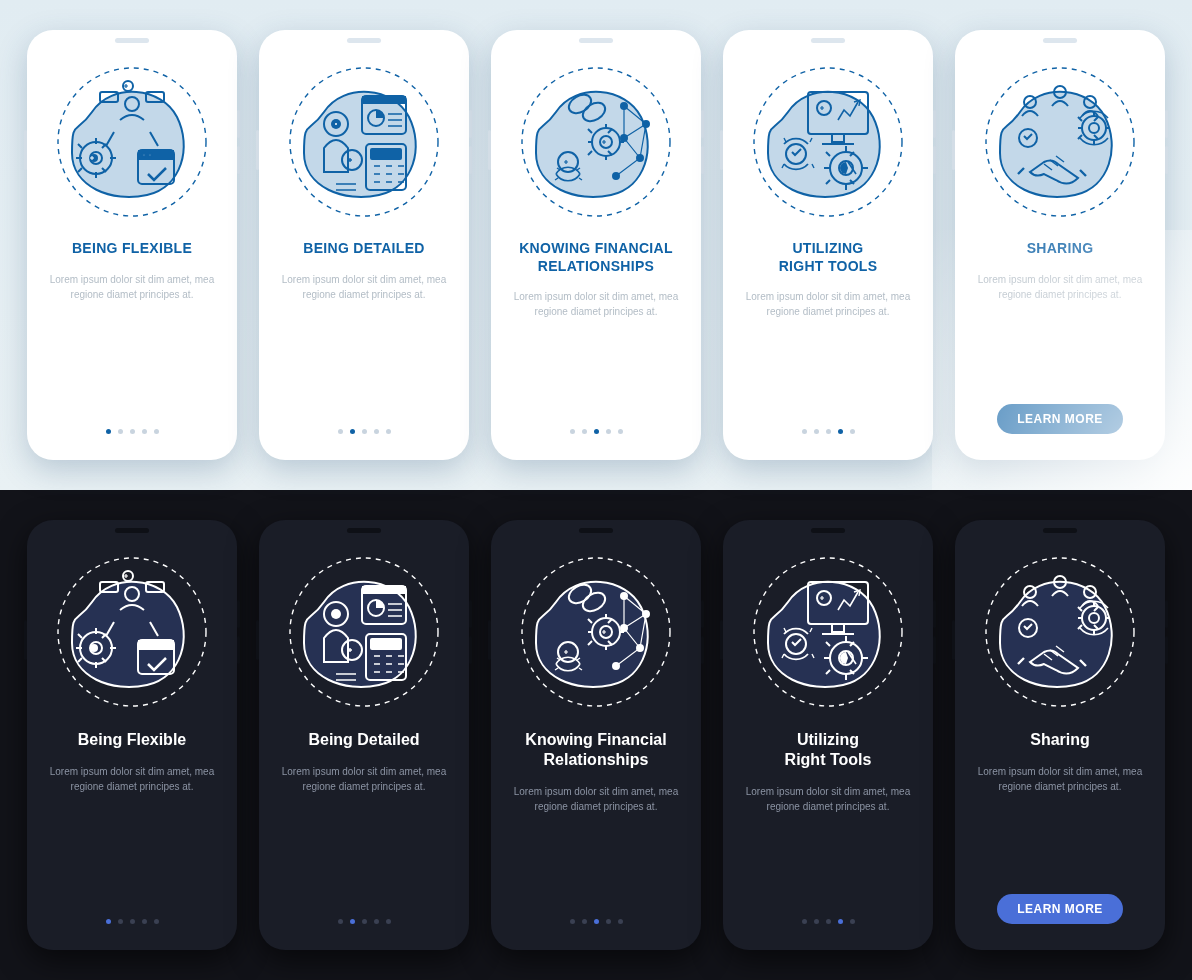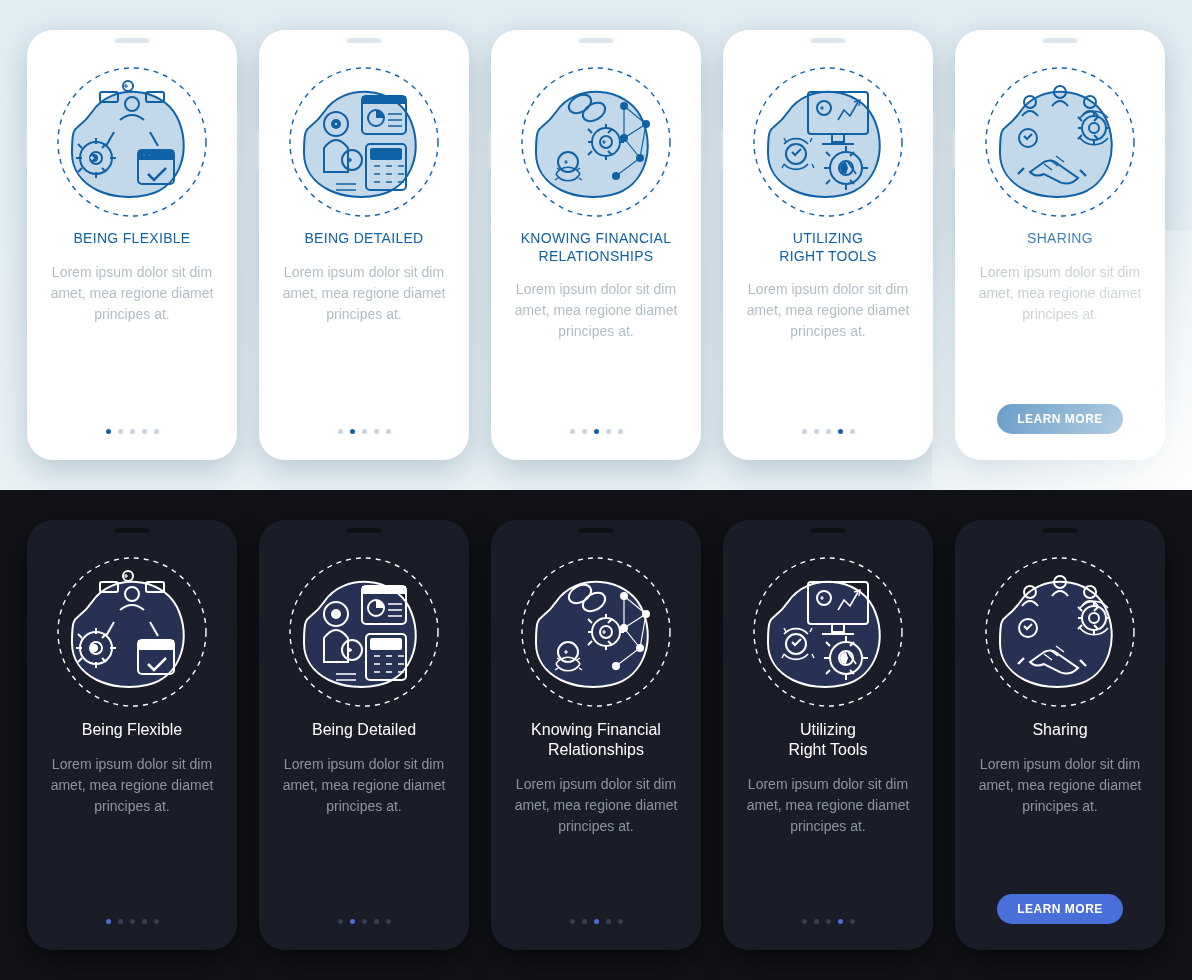--- a/index.html
+++ b/index.html
@@ -15,24 +15,24 @@
 .light .notch{background:#dde6ee}
 .dark .notch{background:#0e1016}
 .side-btn{position:absolute;background:inherit;border-radius:2px}
 .light .side-btn{background:#d3dde6}
 .dark .side-btn{background:#0e1016}
 .sb1{right:-3px;top:80px;width:3px;height:28px}
 .sb2{right:-3px;top:116px;width:3px;height:28px}
 .sb3{left:-3px;top:100px;width:3px;height:40px}
 .illus{width:160px;height:160px;margin-top:8px;display:flex;align-items:center;justify-content:center}
 .illus svg{width:100%;height:100%}
-.title{font-weight:400;text-align:center;margin-top:8px;line-height:1.25;font-size:14px;letter-spacing:0.3px}
+.title{font-weight:700;text-align:center;margin-top:18px;line-height:1.25;font-size:14px;letter-spacing:0.3px}
 .light .title{color:#0f62a6}
 .dark .title{color:#fff;font-size:16px;letter-spacing:0}
-.body{font-size:14px;text-align:center;margin-top:14px;line-height:1.5}
+.body{font-size:10px;text-align:center;margin-top:14px;line-height:1.5}
 .light .body{color:#b3bdc6}
 .dark .body{color:#8b93a3}
 .dots{display:flex;gap:7px;margin-top:auto;margin-bottom:6px}
 .dot{width:5px;height:5px;border-radius:50%}
 .light .dot{background:#c9d4df}
 .light .dot.active{background:#0f62a6}
 .dark .dot{background:#3a4052}
 .dark .dot.active{background:#4a6fd8}
 .cta{margin-top:auto;margin-bottom:6px;font-size:12px;font-weight:700;letter-spacing:0.5px;color:#fff;padding:8px 20px;border-radius:20px;border:none;cursor:pointer}
 .light .cta{background:#0f62a6}

